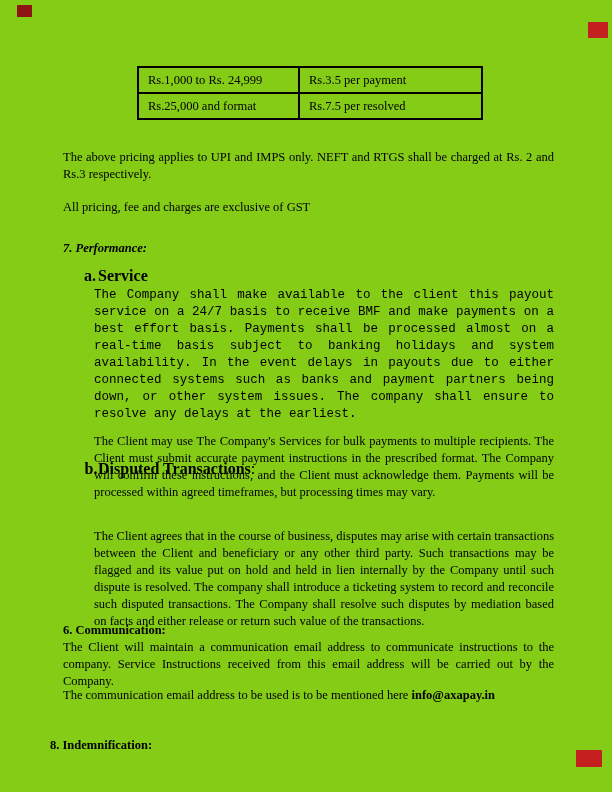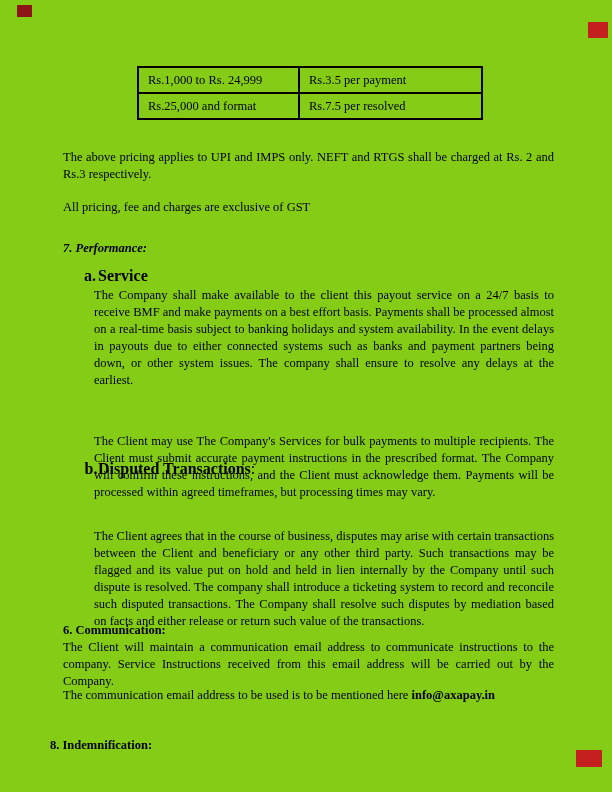--- a/index.html
+++ b/index.html
@@ -52,21 +52,21 @@
     vertical-align: middle;
   }
   .pricing-table td.col-range { width: 161px; }
   .pricing-table td.col-fee   { width: 183px; }
 
   
   .pos-pricing-note { top: 149px; left: 63px; width: 491px; }
   .pos-gst          { top: 199px; left: 63px; width: 491px; }
   .pos-h-perf       { top: 240px; left: 63px; font-style: italic; }
   .pos-h-a          { top: 267px; left: 84px; }
-  .pos-a1           { top: 287px; left: 94px; width: 460px; }
+  .pos-a1           { top: 287px; left: 94px; width: 460px; font-family: Liberation Mono, monospace; }
   .pos-a2           { top: 397px; left: 94px; width: 460px; margin-top: 36px; }
   .pos-h-b          { top: 460px; left: 84px; text-align: center; }
   .pos-b            { top: 528px; left: 94px; width: 460px; }
   .pos-h-comm       { top: 622px; left: 63px; }
   .pos-comm         { top: 639px; left: 63px; width: 491px; }
   .pos-email        { top: 687px; left: 63px; width: 491px; }
   .pos-h-indem      { top: 737px; left: 50px; }
 
   
   .red-mark { position: absolute; }

